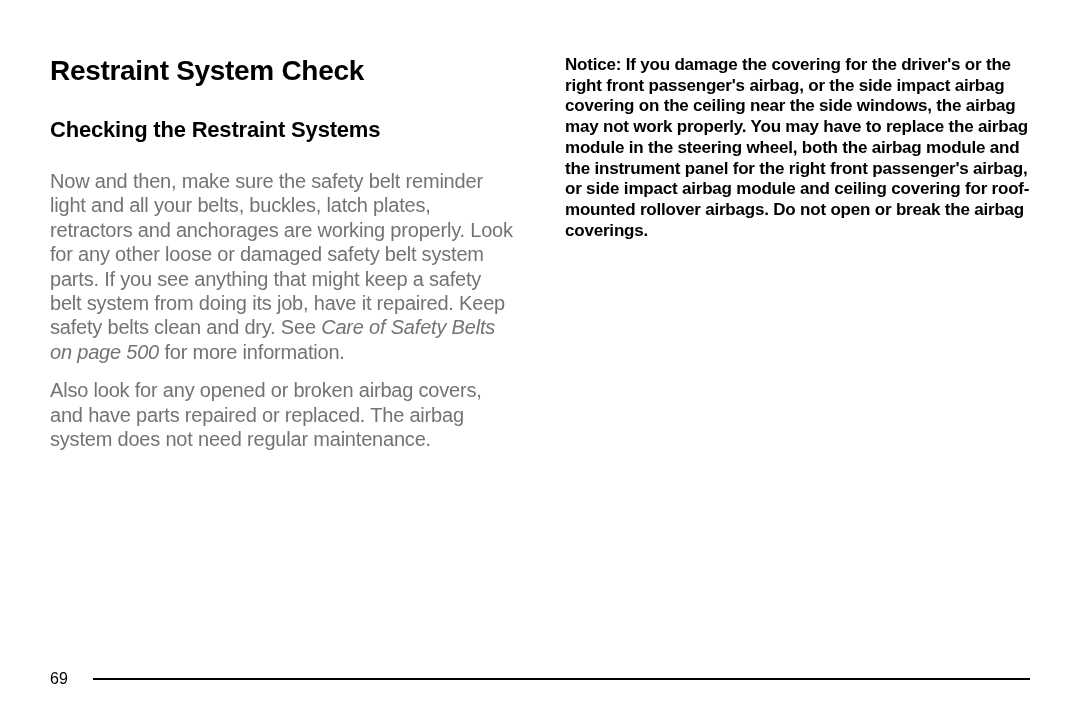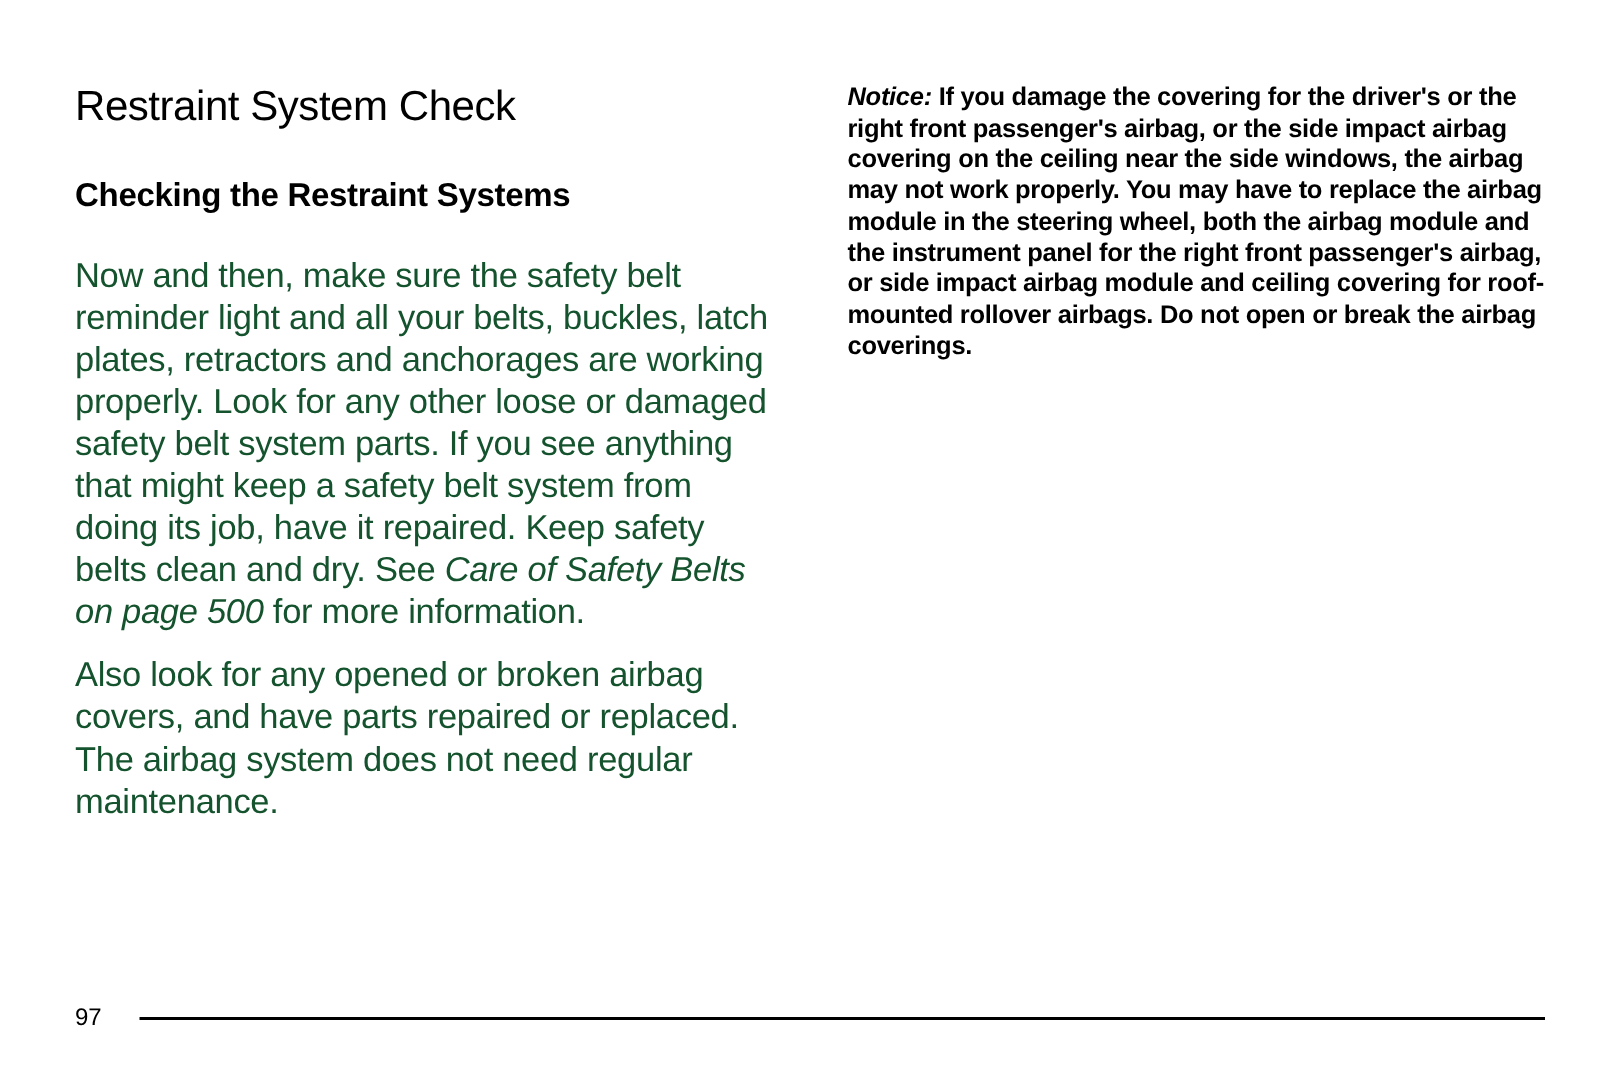--- a/index.html
+++ b/index.html
@@ -23,51 +23,50 @@
     .columns {
       display: flex;
       gap: 50px;
     }
     .col {
       flex: 1;
       min-width: 0;
     }
     .main-heading {
       font-size: 28px;
-      font-weight: normal;
+      font-weight: bold;
       color: #000;
       margin-bottom: 30px;
       letter-spacing: -0.3px;
     }
     .sub-heading {
       font-size: 22px;
       font-weight: bold;
       color: #000;
       margin-bottom: 26px;
       letter-spacing: -0.2px;
     }
     .para {
-      font-size: 23px;
+      font-size: 20px;
       line-height: 1.22;
-      color: #14532d;
+      color: #737373;
       margin-bottom: 14px;
       letter-spacing: -0.2px;
     }
     .notice-para {
       font-size: 17px;
       line-height: 1.22;
       color: #000;
       font-weight: bold;
       letter-spacing: -0.2px;
     }
     .italic {
       font-style: italic;
     }
     .notice-label {
-      font-style: italic;
       font-weight: bold;
     }
     .footer {
       position: absolute;
       bottom: 32px;
       left: 50px;
       right: 50px;
       display: flex;
       align-items: center;
     }
@@ -96,16 +95,16 @@
       <p class="para">Also look for any opened or broken airbag covers, and have parts repaired or replaced. The airbag system does not need regular maintenance.</p>
     </div>
     <div class="col">
       <p class="notice-para">
         <span class="notice-label">Notice:</span>
         <span>If you damage the covering for the driver's or the right front passenger's airbag, or the side impact airbag covering on the ceiling near the side windows, the airbag may not work properly. You may have to replace the airbag module in the steering wheel, both the airbag module and the instrument panel for the right front passenger's airbag, or side impact airbag module and ceiling covering for roof-mounted rollover airbags. Do not open or break the airbag coverings.</span>
       </p>
     </div>
   </div>
   <div class="footer">
-    <span class="page-number">97</span>
+    <span class="page-number">69</span>
     <div class="footer-line"></div>
   </div>
 </div>
 
 </body></html>

